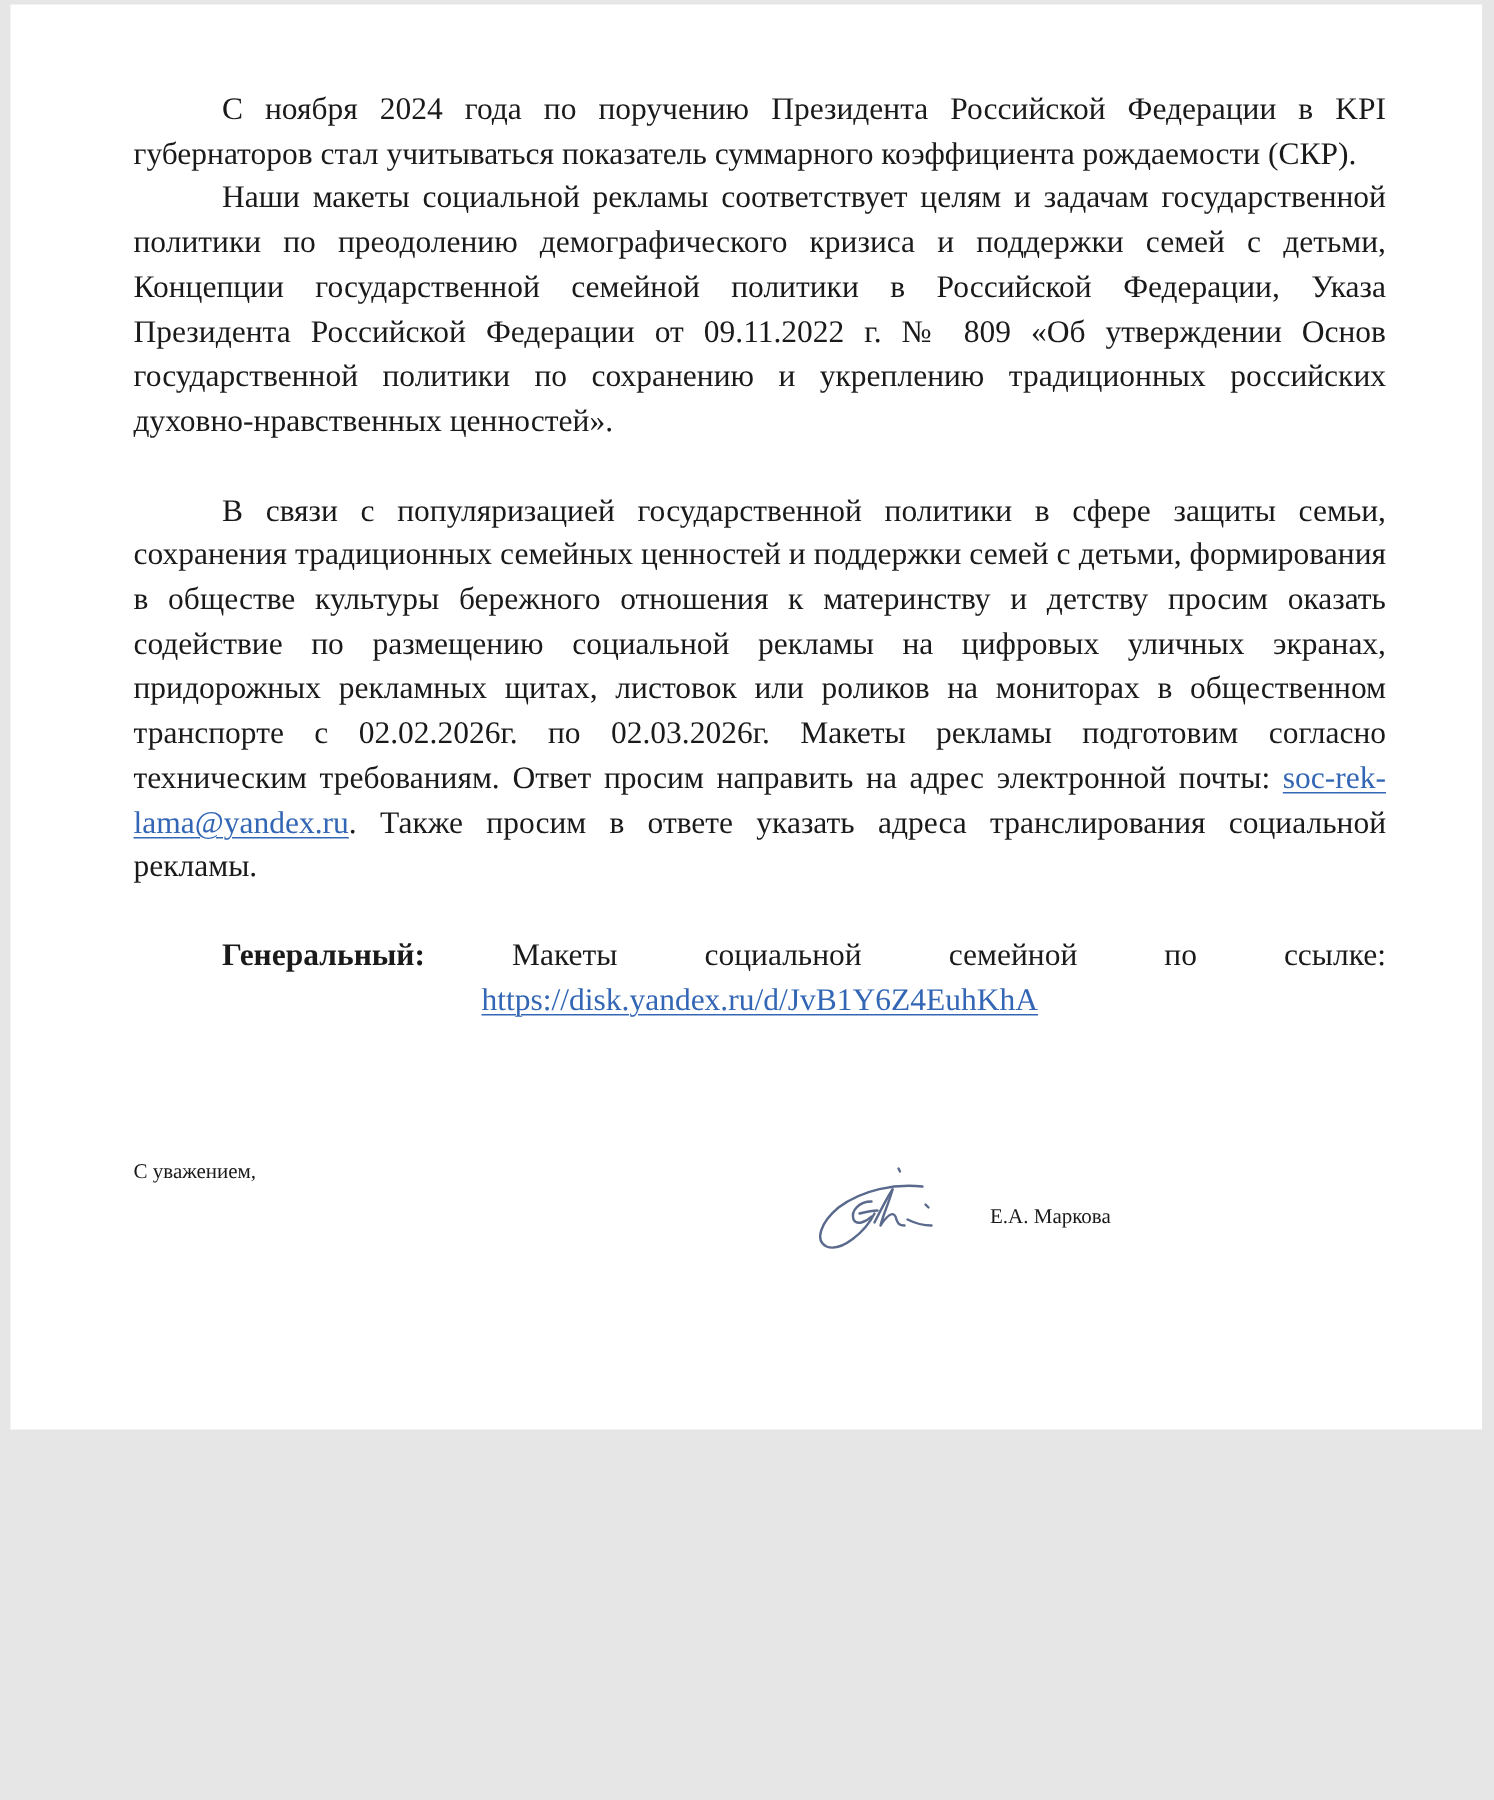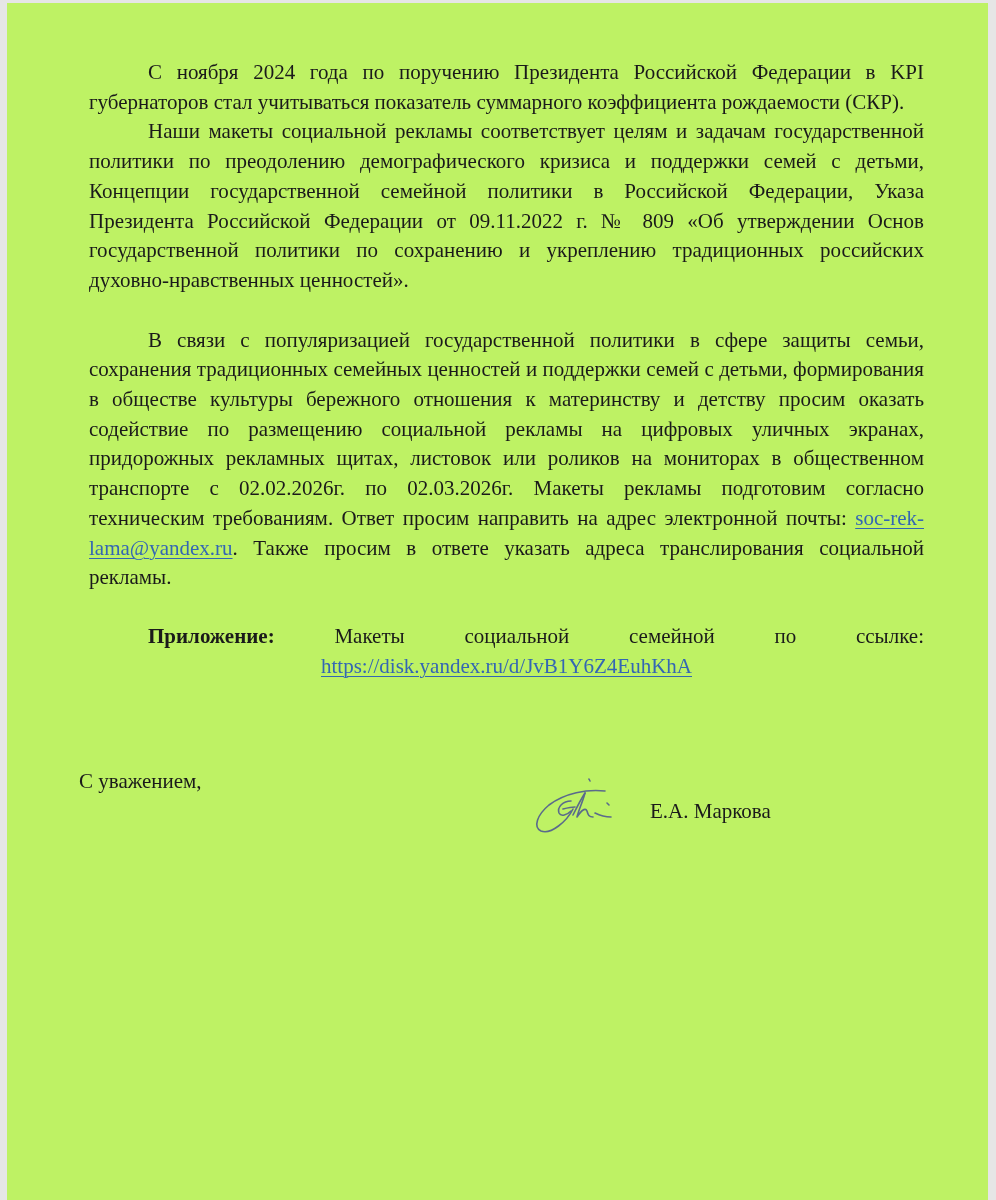--- a/index.html
+++ b/index.html
@@ -8,22 +8,22 @@
       width: 996px;
       height: 1200px;
       overflow: hidden;
       background: #e6e6e6;
     }
     .page {
       position: absolute;
       left: 7px;
       top: 3px;
       width: 981px;
-      height: 1197px;
-      background: #bef264;
+      height: 950px;
+      background: #ffffff;
     }
     .content {
       position: absolute;
       left: 82px;
       top: 55px;
       width: 835px;
       font-family: "Liberation Serif", serif;
       font-size: 21px;
       line-height: 29.7px;
       color: #1a1a1a;
@@ -41,25 +41,25 @@
       text-decoration-thickness: 1px;
       text-underline-offset: 3px;
     }
     .att {
       text-align-last: justify;
     }
     .att-line2 { text-align: center; }
     b { font-weight: bold; }
     .closing {
       position: absolute;
-      left: 72px;
+      left: 82px;
       top: 764px;
       width: 835px;
       font-family: "Liberation Serif", serif;
-      font-size: 21px;
+      font-size: 14px;
       line-height: 29.7px;
       color: #1a1a1a;
     }
     .sig-row {
       position: relative;
       height: 30px;
     }
     .sig-name {
       position: absolute;
       left: 571px;
@@ -76,21 +76,21 @@
 </head>
 <body>
 
 <div class="page">
   <div class="content">
     <p class="indent">С ноября 2024 года по поручению Президента Российской Федерации в KPI губернаторов стал учитываться показатель суммарного коэффициента рождаемости (СКР).</p>
     <p class="indent">Наши макеты социальной рекламы соответствует целям и задачам государственной политики по преодолению демографического кризиса и поддержки семей с детьми, Концепции государственной семейной политики в Российской Федерации, Указа Президента Российской Федерации от 09.11.2022 г. № 809 «Об утверждении Основ государственной политики по сохранению и укреплению традиционных российских духовно-нравственных ценностей».</p>
     <div class="gap"></div>
     <p class="indent"><span>В связи с популяризацией государственной политики в сфере защиты семьи, сохранения традиционных семейных ценностей и поддержки семей с детьми, формирования в обществе культуры бережного отношения к материнству и детству просим оказать содействие по размещению социальной рекламы на цифровых уличных экранах, придорожных рекламных щитах, листовок или роликов на мониторах в общественном транспорте с 02.02.2026г. по 02.03.2026г. Макеты рекламы подготовим согласно техническим требованиям. Ответ просим направить на адрес электронной почты: </span><a class="link">soc-rek-lama@yandex.ru</a><span>. Также просим в ответе указать адреса транслирования социальной рекламы.</span></p>
     <div class="gap2"></div>
-    <p class="indent att"><b>Приложение:</b> <span>Макеты социальной семейной по ссылке:</span></p>
+    <p class="indent att"><b>Генеральный:</b> <span>Макеты социальной семейной по ссылке:</span></p>
     <p class="att-line2"><a class="link">https://disk.yandex.ru/d/JvB1Y6Z4EuhKhA</a></p>
   </div>
 
   <div class="closing">
     <div>С уважением,</div>
     <div class="sig-row">
       <svg class="signature" viewBox="0 0 110 70">
         <g fill="none" stroke="#5a6a8c" stroke-width="1.6" stroke-linecap="round" stroke-linejoin="round">
           <path d="M78 20 C60 18 38 22 22 34 C10 44 6 56 14 60 C24 64 40 50 46 38"></path>
           <path d="M44 30 C36 30 30 36 32 42 C34 46 40 44 44 40"></path>

